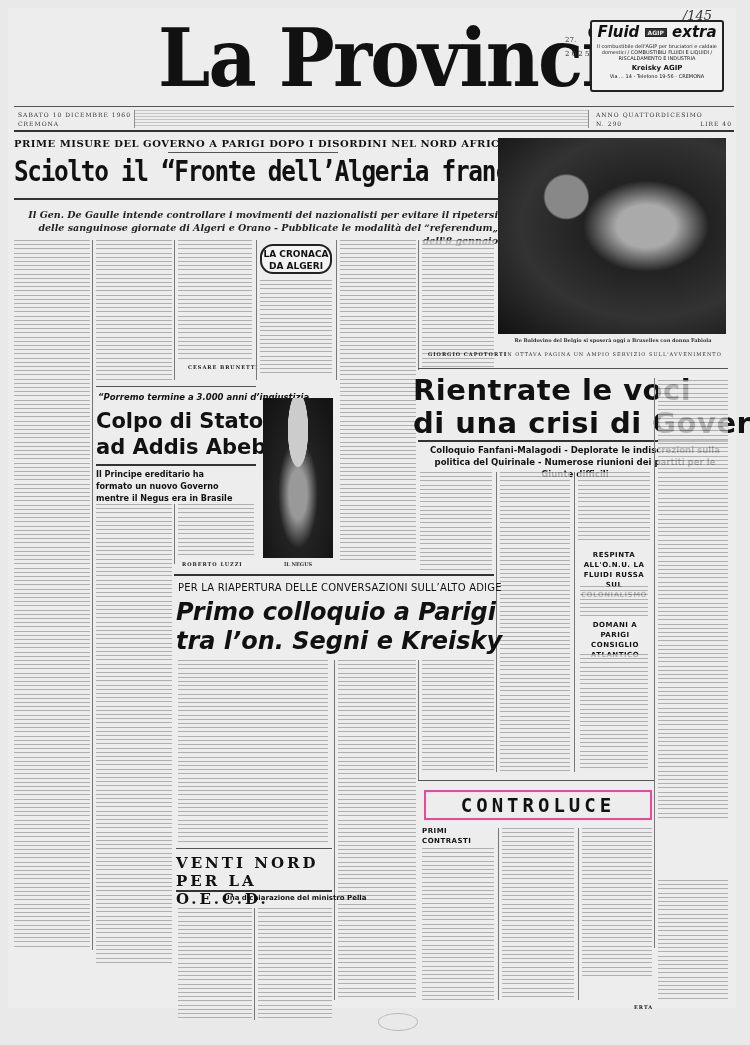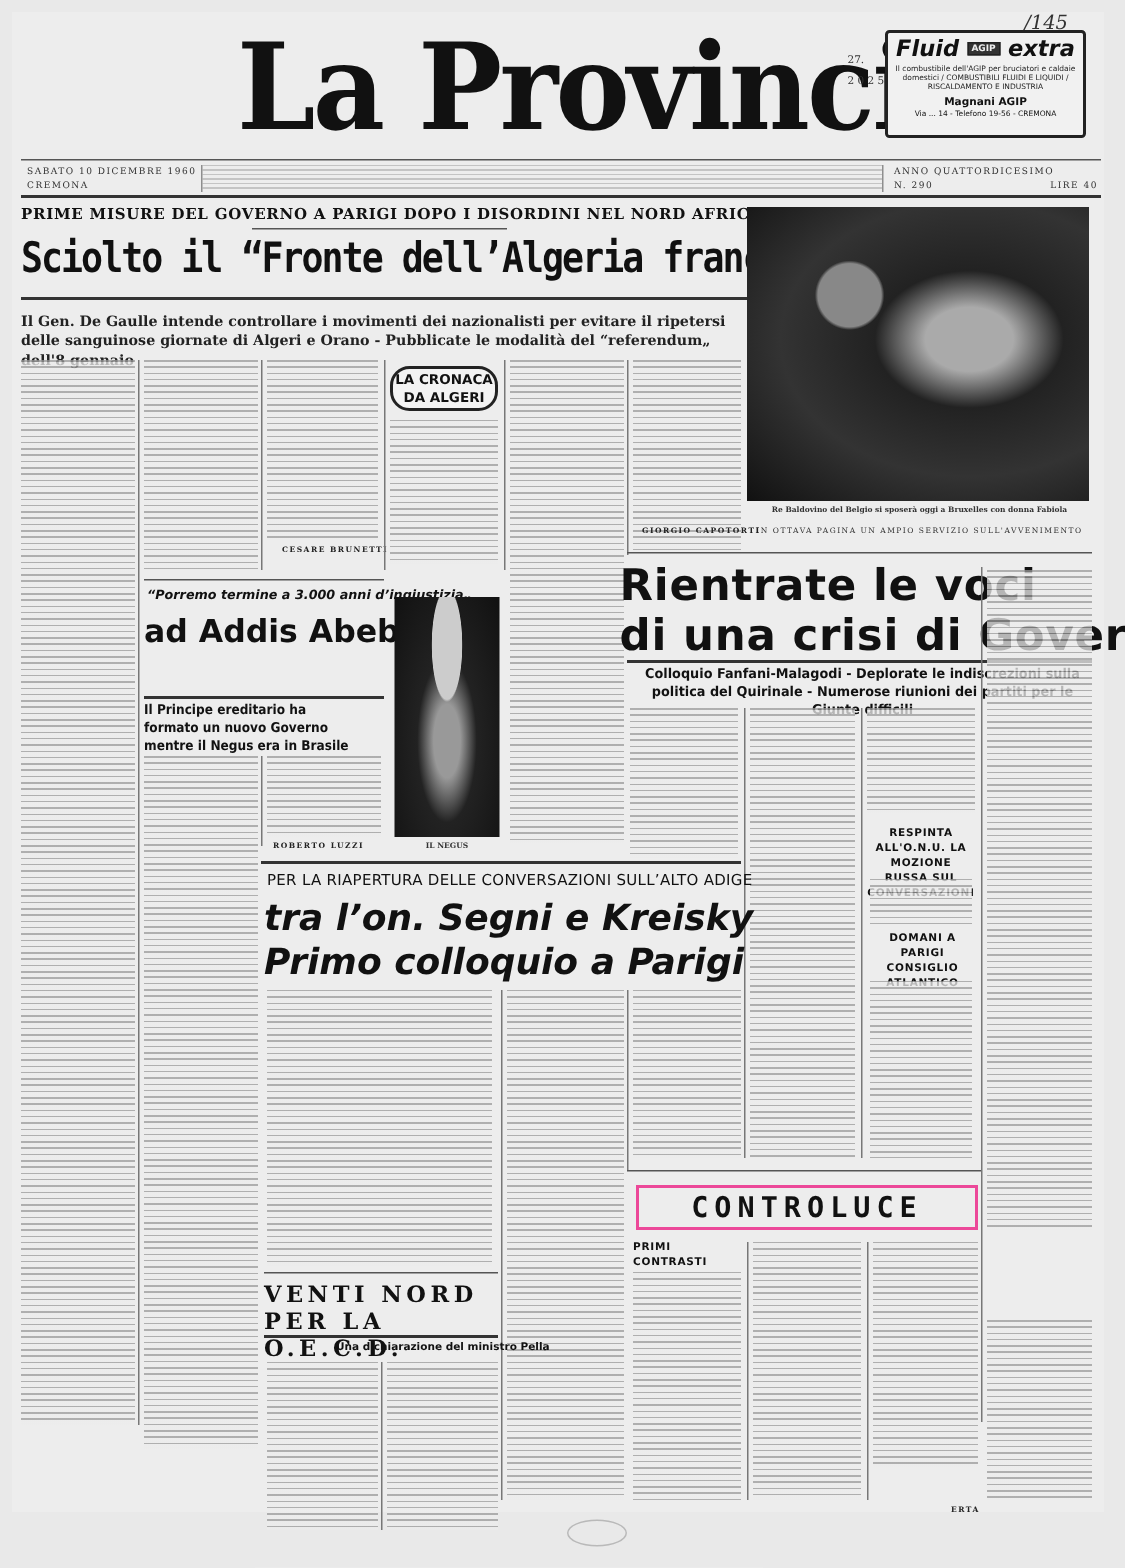--- a/index.html
+++ b/index.html
@@ -23,21 +23,21 @@
   .ad-right .t4 { font-family: "DejaVu Sans", sans-serif; font-size: 5px; margin-top: 1px; }
   .dateline { position: absolute; left: 6px; top: 98px; width: 720px; height: 26px; border-top: 1px solid #555; border-bottom: 2px solid #333; }
   .dateline .date { position: absolute; left: 4px; top: 3px; font-size: 6px; letter-spacing: 1px; line-height: 9px; color: #333; }
   .dateline .info { position: absolute; left: 120px; top: 3px; width: 455px; height: 18px; border-left: 1px solid #777; border-right: 1px solid #777; background: repeating-linear-gradient(180deg, #bbb 0 1px, transparent 1px 3px); opacity: 0.8; }
   .dateline .year { position: absolute; left: 582px; top: 3px; width: 136px; font-size: 6px; letter-spacing: 1px; line-height: 9px; color: #333; }
   .dateline .year span { float: right; }
   .kicker1 { position: absolute; left: 6px; top: 130px; width: 484px; font-family: "DejaVu Serif", serif; font-weight: bold; font-size: 10px; letter-spacing: 0.5px; white-space: nowrap; }
   .head1 { position: absolute; left: 6px; top: 148px; font-family: "DejaVu Sans Mono", monospace; font-weight: bold; font-size: 28px; line-height: 32px; letter-spacing: -1.5px; transform: scaleX(0.87); transform-origin: left top; white-space: nowrap; }
   .rule { position: absolute; height: 0; border-top: 2px solid #333; }
   .rule.thin { border-top: 1px solid #555; }
-  .sub1 { position: absolute; left: 6px; top: 200px; width: 484px; font-family: "DejaVu Serif", serif; font-weight: bold; font-size: 9.5px; line-height: 13px; color: #222; }
+  .sub1 { position: absolute; left: 6px; top: 200px; width: 484px; font-family: "DejaVu Serif", serif; font-style: italic; font-weight: bold; font-size: 9.5px; line-height: 13px; color: #222; text-align: right; }
   .col { position: absolute; background: repeating-linear-gradient(180deg, #9a9a9a 0 1px, #ececec 1px 2.6px, #ececec 2.6px 4.2px); opacity: 0.75; }
   .colrule { position: absolute; width: 0; border-left: 1px solid #777; }
   .photo { position: absolute; background: radial-gradient(ellipse at 60% 40%, #777 0%, #333 40%, #111 80%); }
   .photo1 { left: 490px; top: 130px; width: 228px; height: 196px; background: radial-gradient(circle at 30% 30%, #888 0 10%, transparent 11%), radial-gradient(ellipse at 65% 45%, #aaa 0 14%, #222 30%, #333 60%, #111 100%); }
   .caption { position: absolute; font-size: 5px; line-height: 7px; text-align: center; color: #333; }
   .box-title { position: absolute; border: 2px solid #222; background: #f3f3f3; font-family: "DejaVu Sans", sans-serif; font-weight: bold; text-align: center; }
   .head-rientrate { position: absolute; left: 405px; top: 366px; font-family: "DejaVu Sans", sans-serif; font-weight: bold; font-size: 29px; line-height: 33px; white-space: nowrap; letter-spacing: 0.5px; }
   .sub-rientrate { position: absolute; left: 412px; top: 436px; width: 310px; font-family: "DejaVu Sans", sans-serif; font-weight: bold; font-size: 9px; line-height: 12px; text-align: center; transform: scaleX(0.95); }
   .kicker-colpo { position: absolute; left: 90px; top: 384px; font-family: "DejaVu Sans", sans-serif; font-weight: bold; font-style: italic; font-size: 8.5px; white-space: nowrap; }
   .head-colpo { position: absolute; left: 88px; top: 400px; font-family: "DejaVu Sans", sans-serif; font-weight: bold; font-size: 21px; line-height: 26px; white-space: nowrap; }
@@ -62,21 +62,21 @@
 
   <div class="masthead">La Provincia</div>
   <div class="mast-side">
     <div>27.</div>
     <div>2 0 2 5</div>
   </div>
 
   <div class="ad-right">
     <div class="t1"><span>Fluid</span> <span class="box">AGIP</span> <span>extra</span></div>
     <div class="t2">Il combustibile dell'AGIP per bruciatori e caldaie domestici / COMBUSTIBILI FLUIDI E LIQUIDI / RISCALDAMENTO E INDUSTRIA</div>
-    <div class="t3">Magnani AGIP</div>
+    <div class="t3">Kreisky AGIP</div>
     <div class="t4">Via ... 14 - Telefono 19-56 - CREMONA</div>
   </div>
 
   <div class="dateline">
     <div class="date">
       <div>SABATO 10 DICEMBRE 1960</div>
       <div>CREMONA</div>
     </div>
     <div class="info"></div>
     <div class="year">
@@ -122,44 +122,45 @@
   <div class="rule abs" style="left:410px;top:432px;width:310px;"></div>
   <div class="sub-rientrate">Colloquio Fanfani-Malagodi - Deplorate le indiscrezioni sulla politica del Quirinale - Numerose riunioni dei partiti per le Giunte difficili</div>
   <div class="col" style="left:412px;top:464px;width:72px;height:100px;"></div>
   <div class="colrule" style="left:488px;top:464px;height:300px;"></div>
   <div class="col" style="left:492px;top:464px;width:70px;height:300px;"></div>
   <div class="colrule" style="left:566px;top:464px;height:300px;"></div>
   <div class="col" style="left:570px;top:464px;width:72px;height:70px;"></div>
   <div class="colrule" style="left:646px;top:370px;height:570px;"></div>
   <div class="col" style="left:650px;top:372px;width:70px;height:440px;"></div>
 
-  <div class="smallhead" style="left:570px;top:542px;width:72px;">RESPINTA ALL'O.N.U. LA MOZIONE RUSSA SUL CONVERSAZIONI</div>
+  <div class="smallhead" style="left:570px;top:542px;width:72px;">RESPINTA ALL'O.N.U. LA FLUIDI RUSSA SUL COLONIALISMO</div>
   <div class="col" style="left:572px;top:578px;width:68px;height:30px;"></div>
   <div class="smallhead" style="left:576px;top:612px;width:62px;">DOMANI A PARIGI CONSIGLIO ATLANTICO</div>
   <div class="col" style="left:572px;top:646px;width:68px;height:118px;"></div>
 
   <div class="rule thin abs" style="left:88px;top:378px;width:160px;"></div>
   <div class="kicker-colpo">“Porremo termine a 3.000 anni d’ingiustizia„</div>
   <div class="head-colpo">
+    <div>Colpo di Stato</div>
     <div>ad Addis Abeba</div>
   </div>
   <div class="rule abs" style="left:88px;top:456px;width:160px;"></div>
   <div class="sub-colpo">Il Principe ereditario ha formato un nuovo Governo mentre il Negus era in Brasile</div>
   <div class="col" style="left:88px;top:496px;width:76px;height:462px;"></div>
   <div class="colrule" style="left:166px;top:496px;height:60px;"></div>
   <div class="col" style="left:170px;top:496px;width:76px;height:54px;"></div>
   <div class="byline" style="left:174px;top:553px;">ROBERTO LUZZI</div>
   <div class="photo photo2"></div>
   <div class="caption" style="left:255px;top:553px;width:70px;font-weight:bold;">IL NEGUS</div>
 
   <div class="rule abs" style="left:166px;top:566px;width:320px;"></div>
   <div class="kicker-primo">PER LA RIAPERTURA DELLE CONVERSAZIONI SULL’ALTO ADIGE</div>
   <div class="head-primo">
+    <div>Primo colloquio a Parigi</div>
     <div>tra l’on. Segni e Kreisky</div>
-    <div>Primo colloquio a Parigi</div>
   </div>
   <div class="col" style="left:170px;top:652px;width:150px;height:184px;"></div>
   <div class="colrule" style="left:326px;top:652px;height:340px;"></div>
   <div class="col" style="left:330px;top:652px;width:78px;height:340px;"></div>
   <div class="colrule" style="left:410px;top:652px;height:120px;"></div>
   <div class="col" style="left:414px;top:652px;width:72px;height:112px;"></div>
 
   <div class="rule thin abs" style="left:168px;top:840px;width:156px;"></div>
   <div class="venti">
     <div>VENTI NORD</div>

